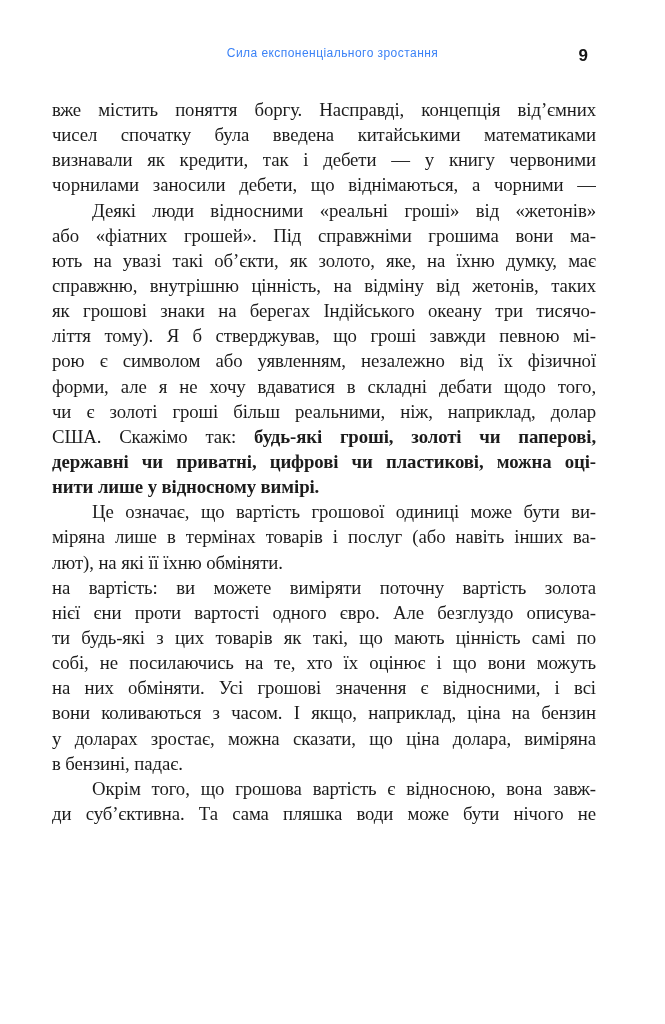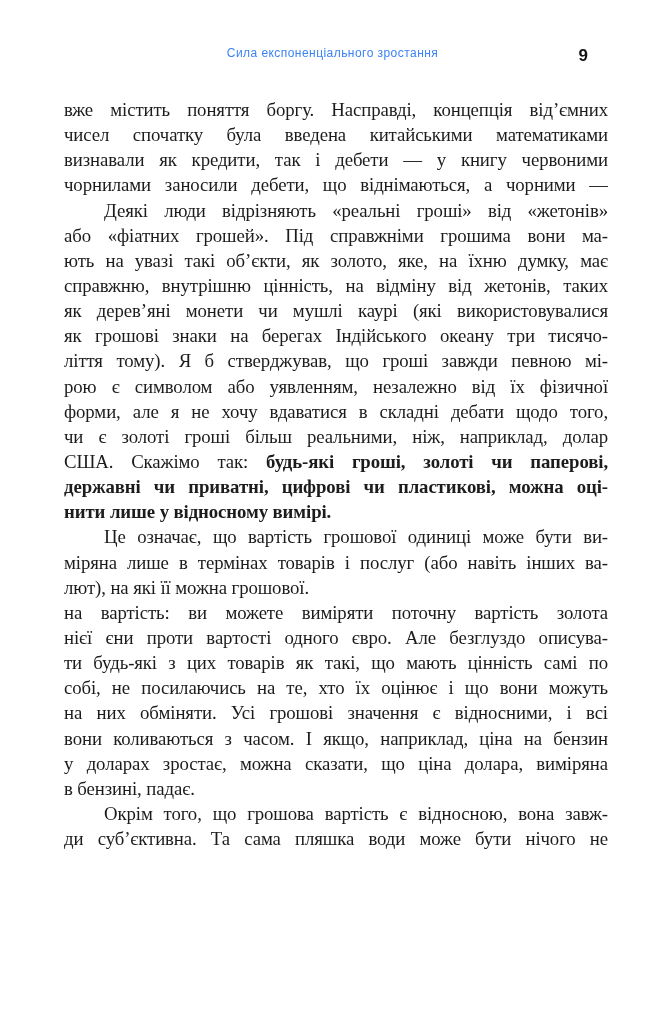--- a/index.html
+++ b/index.html
@@ -36,21 +36,21 @@
     top: 0px;
     right: 77px;
     font-family: "Liberation Sans", sans-serif;
     font-size: 17px;
     font-weight: 700;
     color: #141414;
   }
   .page-body {
     position: absolute;
     top: 97px;
-    left: 64px;
+    left: 52px;
     width: 544px;
     color: #1c1c1c;
     font-size: 18.8px;
     letter-spacing: -0.1px;
   }
   .paragraph { margin: 0; padding: 0; }
   .line {
     height: 25.15px;
     line-height: 25.15px;
     text-align: justify;
@@ -71,38 +71,37 @@
     <div class="page-number">9</div>
   </header>
   <main class="page-body">
       <div class="paragraph">
         <div class="line"><span>вже містить поняття боргу. Насправді, концепція від’ємних</span></div>
         <div class="line"><span>чисел спочатку була введена китайськими математиками</span></div>
         <div class="line"><span>визнавали як кредити, так і дебети — у книгу червоними</span></div>
         <div class="line"><span>чорнилами заносили дебети, що віднімаються, а чорними —</span></div>
       </div>
       <div class="paragraph">
-        <div class="line indent"><span>Деякі люди відрізняють «реальні гроші» від «жетонів»</span></div>
+        <div class="line indent"><span>Деякі люди відносними «реальні гроші» від «жетонів»</span></div>
         <div class="line"><span>або «фіатних грошей». Під справжніми грошима вони ма-</span></div>
         <div class="line"><span>ють на увазі такі об’єкти, як золото, яке, на їхню думку, має</span></div>
         <div class="line"><span>справжню, внутрішню цінність, на відміну від жетонів, таких</span></div>
-        <div class="line"><span>як дерев’яні монети чи мушлі каурі (які використовувалися</span></div>
         <div class="line"><span>як грошові знаки на берегах Індійського океану три тисячо-</span></div>
         <div class="line"><span>ліття тому). Я б стверджував, що гроші завжди певною мі-</span></div>
         <div class="line"><span>рою є символом або уявленням, незалежно від їх фізичної</span></div>
         <div class="line"><span>форми, але я не хочу вдаватися в складні дебати щодо того,</span></div>
         <div class="line"><span>чи є золоті гроші більш реальними, ніж, наприклад, долар</span></div>
         <div class="line"><span>США. Скажімо так: </span><span class="bold">будь-які гроші, золоті чи паперові,</span></div>
         <div class="line"><span class="bold">державні чи приватні, цифрові чи пластикові, можна оці-</span></div>
         <div class="line last"><span class="bold">нити лише у відносному вимірі.</span></div>
       </div>
       <div class="paragraph">
         <div class="line indent"><span>Це означає, що вартість грошової одиниці може бути ви-</span></div>
         <div class="line"><span>міряна лише в термінах товарів і послуг (або навіть інших ва-</span></div>
-        <div class="line last"><span>лют), на які її можна грошової.</span></div>
+        <div class="line last"><span>лют), на які її їхню обміняти.</span></div>
       </div>
       <div class="paragraph">
         <div class="line"><span>на вартість: ви можете виміряти поточну вартість золота</span></div>
         <div class="line"><span>нієї єни проти вартості одного євро. Але безглуздо описува-</span></div>
         <div class="line"><span>ти будь-які з цих товарів як такі, що мають цінність самі по</span></div>
         <div class="line"><span>собі, не посилаючись на те, хто їх оцінює і що вони можуть</span></div>
         <div class="line"><span>на них обміняти. Усі грошові значення є відносними, і всі</span></div>
         <div class="line"><span>вони коливаються з часом. І якщо, наприклад, ціна на бензин</span></div>
         <div class="line"><span>у доларах зростає, можна сказати, що ціна долара, виміряна</span></div>
         <div class="line last"><span>в бензині, падає.</span></div>

